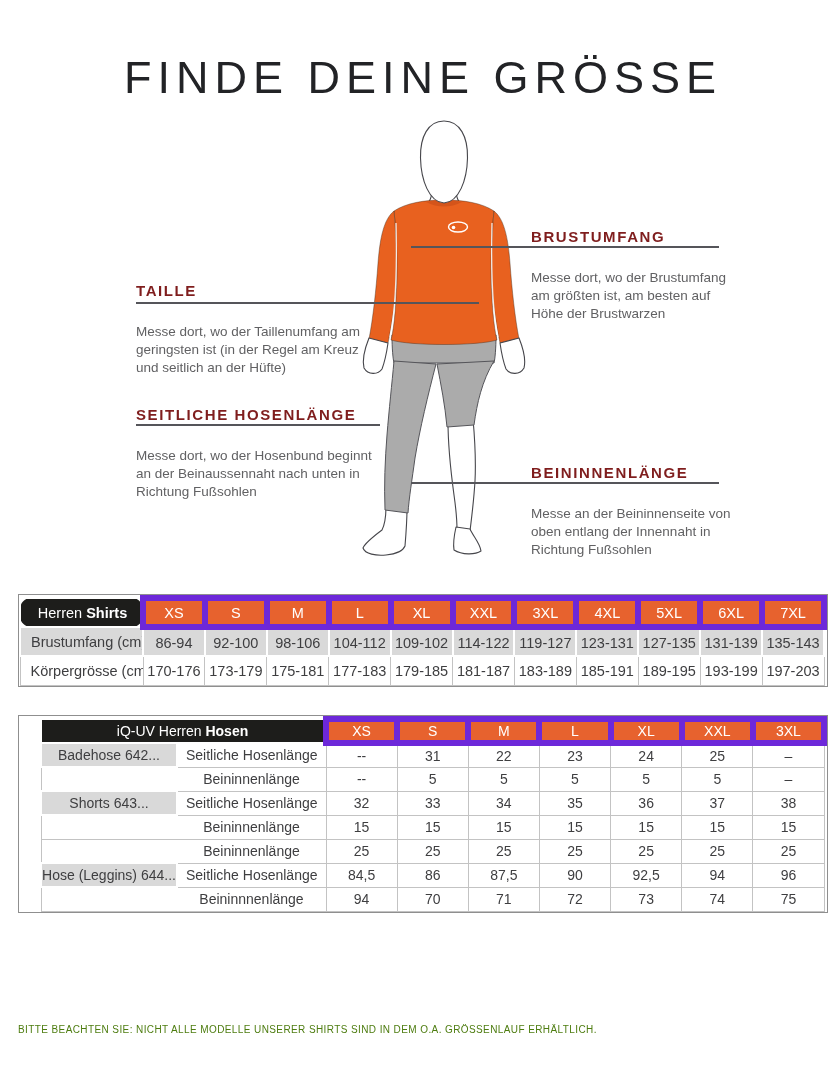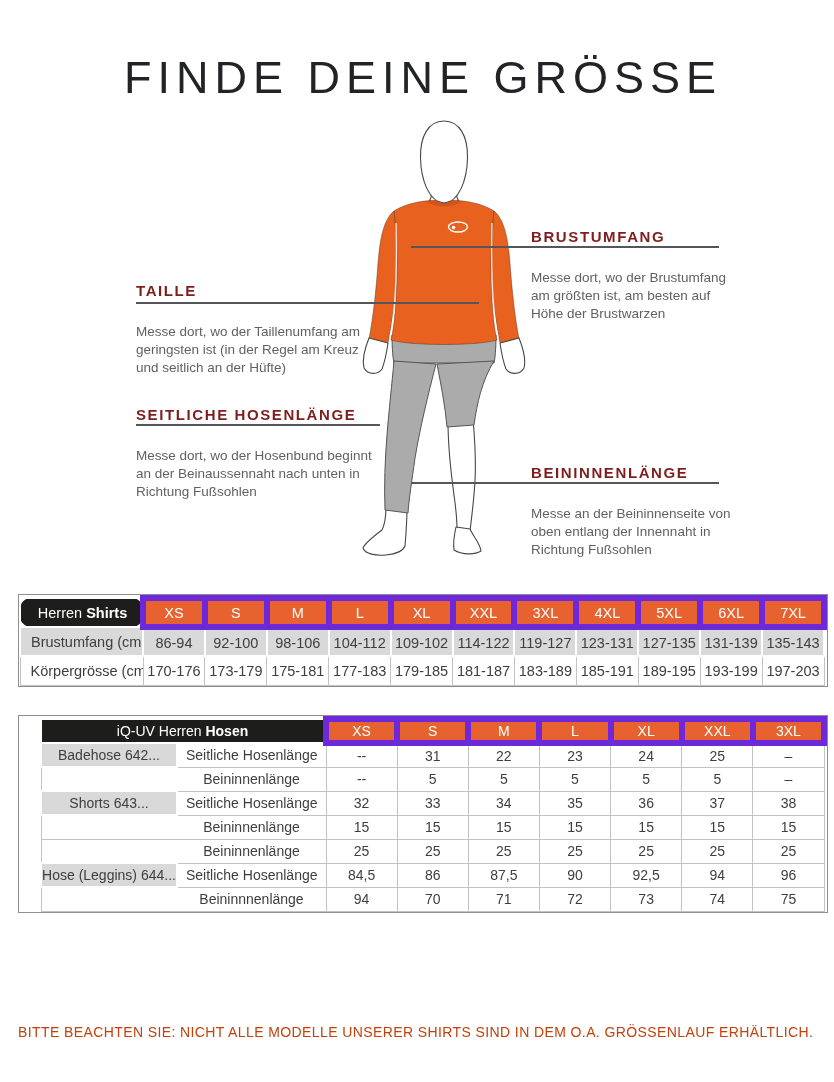--- a/index.html
+++ b/index.html
@@ -61,21 +61,21 @@
   .size-cell {
     background:#e7622e; color:#fff; border:6px solid #6d28d9; font-size:15px;
   }
   .gray { background:#d9d9d9; border:2px solid #fff; }
   #shirts-table .rowlabel { text-align:left; padding-left:10px; }
   td.nomid { border-right:1px solid #fff; }
 
   
   .footer-note {
     position:absolute; left:12px; top:1024px; width:812px;
-    font-size:14px; letter-spacing:0.4px; color:#c2410c;
+    font-size:10px; letter-spacing:0.4px; color:#4d7c0f;
   }
 </style>
 </head>
 <body>
 
 <div id="page">
 
   <h1 class="page-title">FINDE DEINE GRÖSSE</h1>
 
   <svg id="figure-svg" width="180" height="450" viewBox="0 0 180 450">

